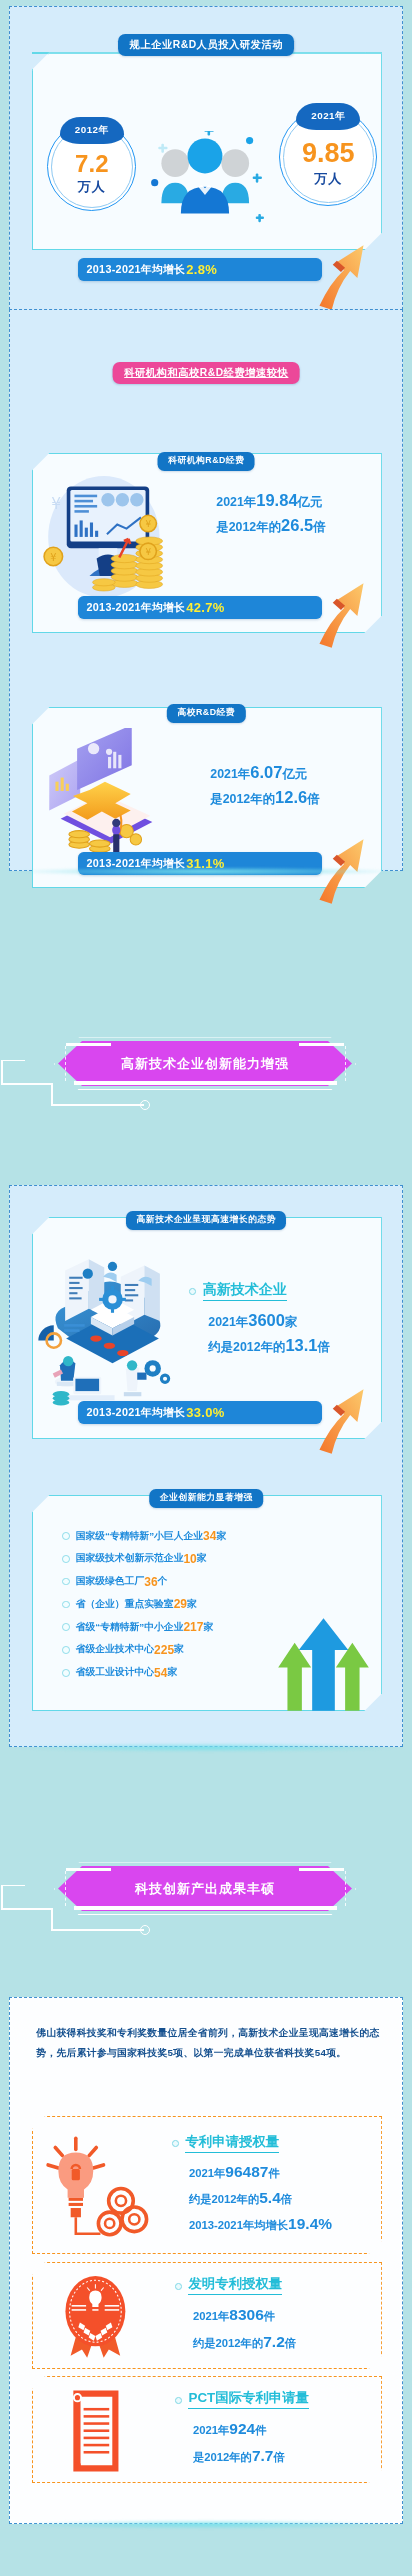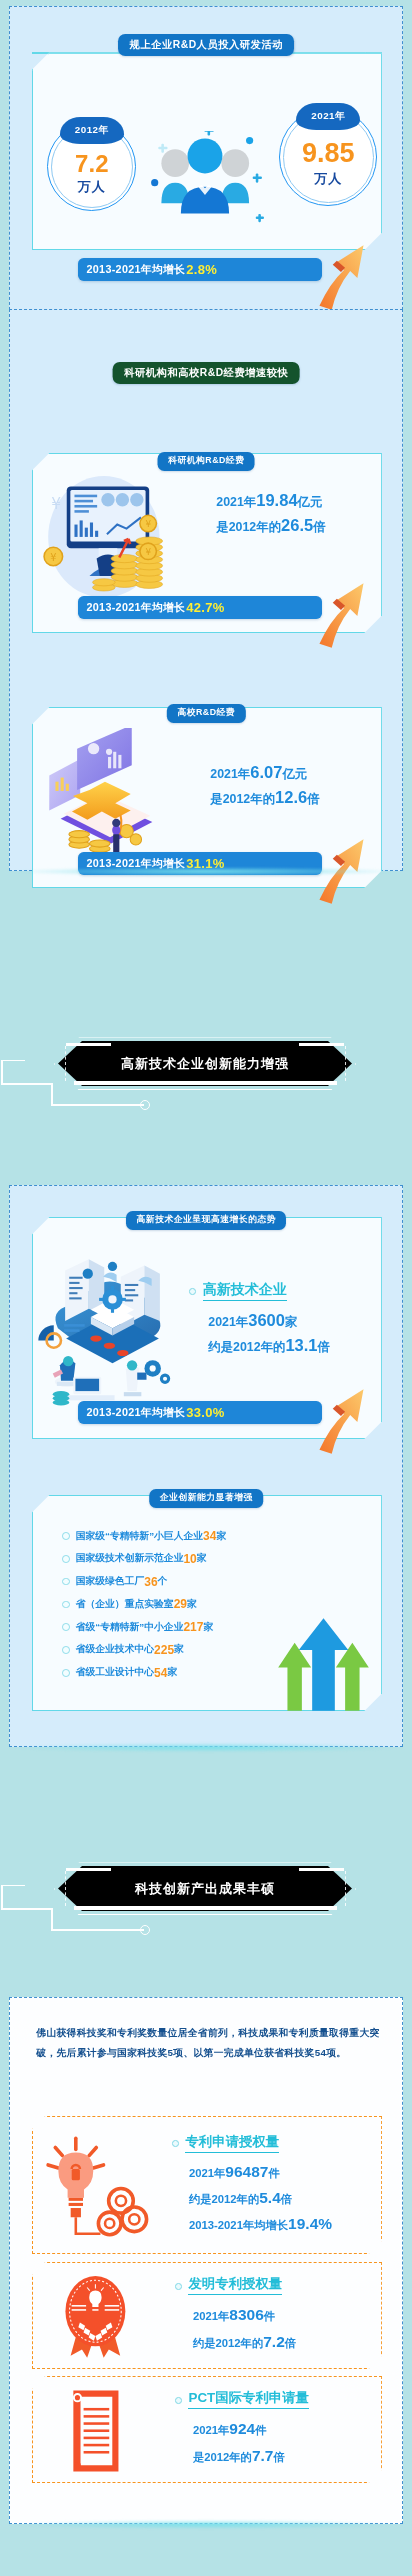--- a/index.html
+++ b/index.html
@@ -31,29 +31,29 @@
   .card.plain{ clip-path:none; }
 
   
   .pill{
     position:absolute; left:50%; transform:translateX(-50%);
     background:#1275c6; color:#fff; border-radius:6.7px;
     font-weight:bold; letter-spacing:0.5px; white-space:nowrap;
     display:flex; align-items:center; justify-content:center;
     box-shadow:0 1px 2.1px rgba(0,60,120,.18);
   }
-  .pill.orange{ background:#14532d; }
+  .pill.orange{ background:#ec4899;text-decoration:underline; }
   .pill.big{ font-size:10.3px; height:21.6px; padding:0 11.3px; border-radius:7.2px; }
   .pill.mid{ font-size:8.8px; height:18.5px; padding:0 10.3px; }
 
   
   .chev-wrap{ position:absolute; left:0; width:412px; }
   .chev{
     position:absolute; left:58px; width:294px; height:45px;
-    background:#000000;
+    background:#d946ef;
     clip-path:polygon(24px 0, calc(100% - 24px) 0, 100% 50%, calc(100% - 24px) 100%, 24px 100%, 0 50%);
     display:flex; align-items:center; justify-content:center;
     color:#fff; font-size:13px; font-weight:bold; letter-spacing:1px;
   }
   .chev-outline{
     position:absolute; left:54px; top:-3.6px; width:302px; height:53px;
     border:1.5px solid #ffffff;
     clip-path:polygon(25px 0, calc(100% - 25px) 0, 100% 50%, calc(100% - 25px) 100%, 25px 100%, 0 50%);
   }
   .chev-bar{ position:absolute; height:3.6px; background:#fff; }
@@ -645,21 +645,21 @@
     <div class="h" style="left:1px;top:42px;width:52px;"></div>
     <div class="v" style="left:51px;top:42px;height:21.6px;"></div>
     <div class="h" style="left:51px;top:63px;width:93px;"></div>
     <div class="dot" style="left:140px;top:59px;"></div>
   </div>
 </div>
 
 <div class="panel" style="top:1997px;height:527px;">
   <div class="panel-inner" style="background:#fdfeff;">
 
-    <div class="para" style="position:absolute;left:26px;top:25px;width:345px;">佛山获得科技奖和专利奖数量位居全省前列，科技成果和专利质量取得重大突破，先后累计参与国家科技奖5项、以第一完成单位获省科技奖54项。</div>
+    <div class="para" style="position:absolute;left:26px;top:25px;width:345px;">佛山获得科技奖和专利奖数量位居全省前列，高新技术企业呈现高速增长的态势，先后累计参与国家科技奖5项、以第一完成单位获省科技奖54项。</div>
 
     <div class="dcard" style="left:21.6px;top:118px;width:350px;height:138px;">
       <svg width="118" height="103" viewBox="0 0 230 200" style="position:absolute;left:11.3px;top:18.5px;">
         <g stroke="#f15a29" stroke-width="7" stroke-linecap="round">
           <line x1="62" y1="4" x2="62" y2="26"></line>
           <line x1="22" y1="22" x2="36" y2="38"></line>
           <line x1="102" y1="22" x2="88" y2="38"></line>
           <line x1="8" y1="56" x2="28" y2="62"></line>
           <line x1="116" y1="56" x2="96" y2="62"></line>
         </g>

